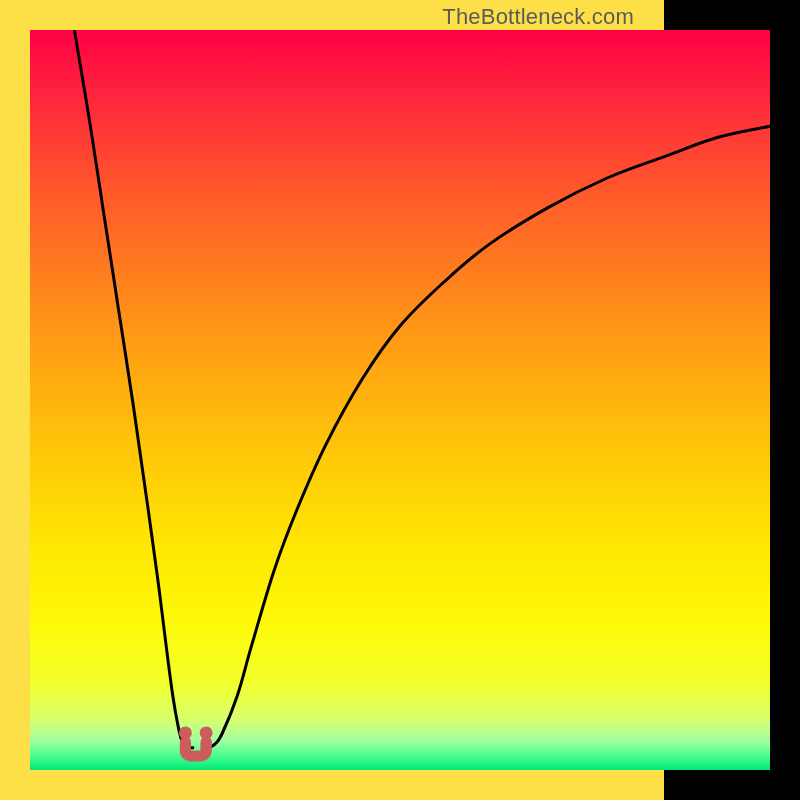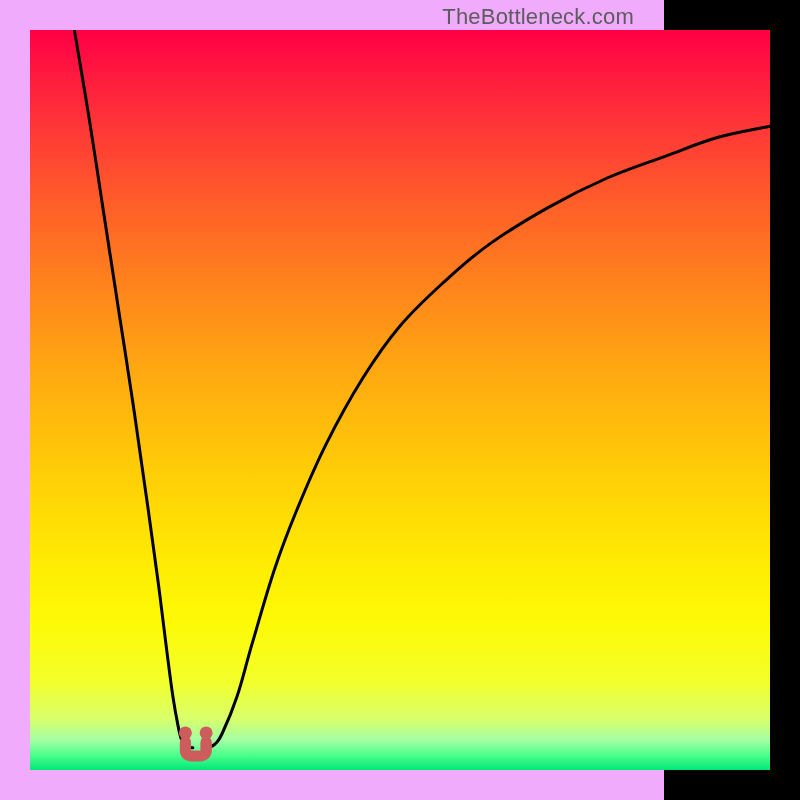--- a/index.html
+++ b/index.html
@@ -10,21 +10,21 @@
     overflow: hidden;
     background: #000;
     font-family: Arial, Helvetica, sans-serif;
   }
   .frame {
     position: absolute;
     top: 0;
     left: 0;
     width: 664px;
     height: 800px;
-    background: #f0abfc;
+    background: #fde047;
   }
   .plot-area {
     position: absolute;
     top: 30px;
     left: 30px;
     width: 740px;
     height: 740px;
     overflow: hidden;
   }
   .gradient {

